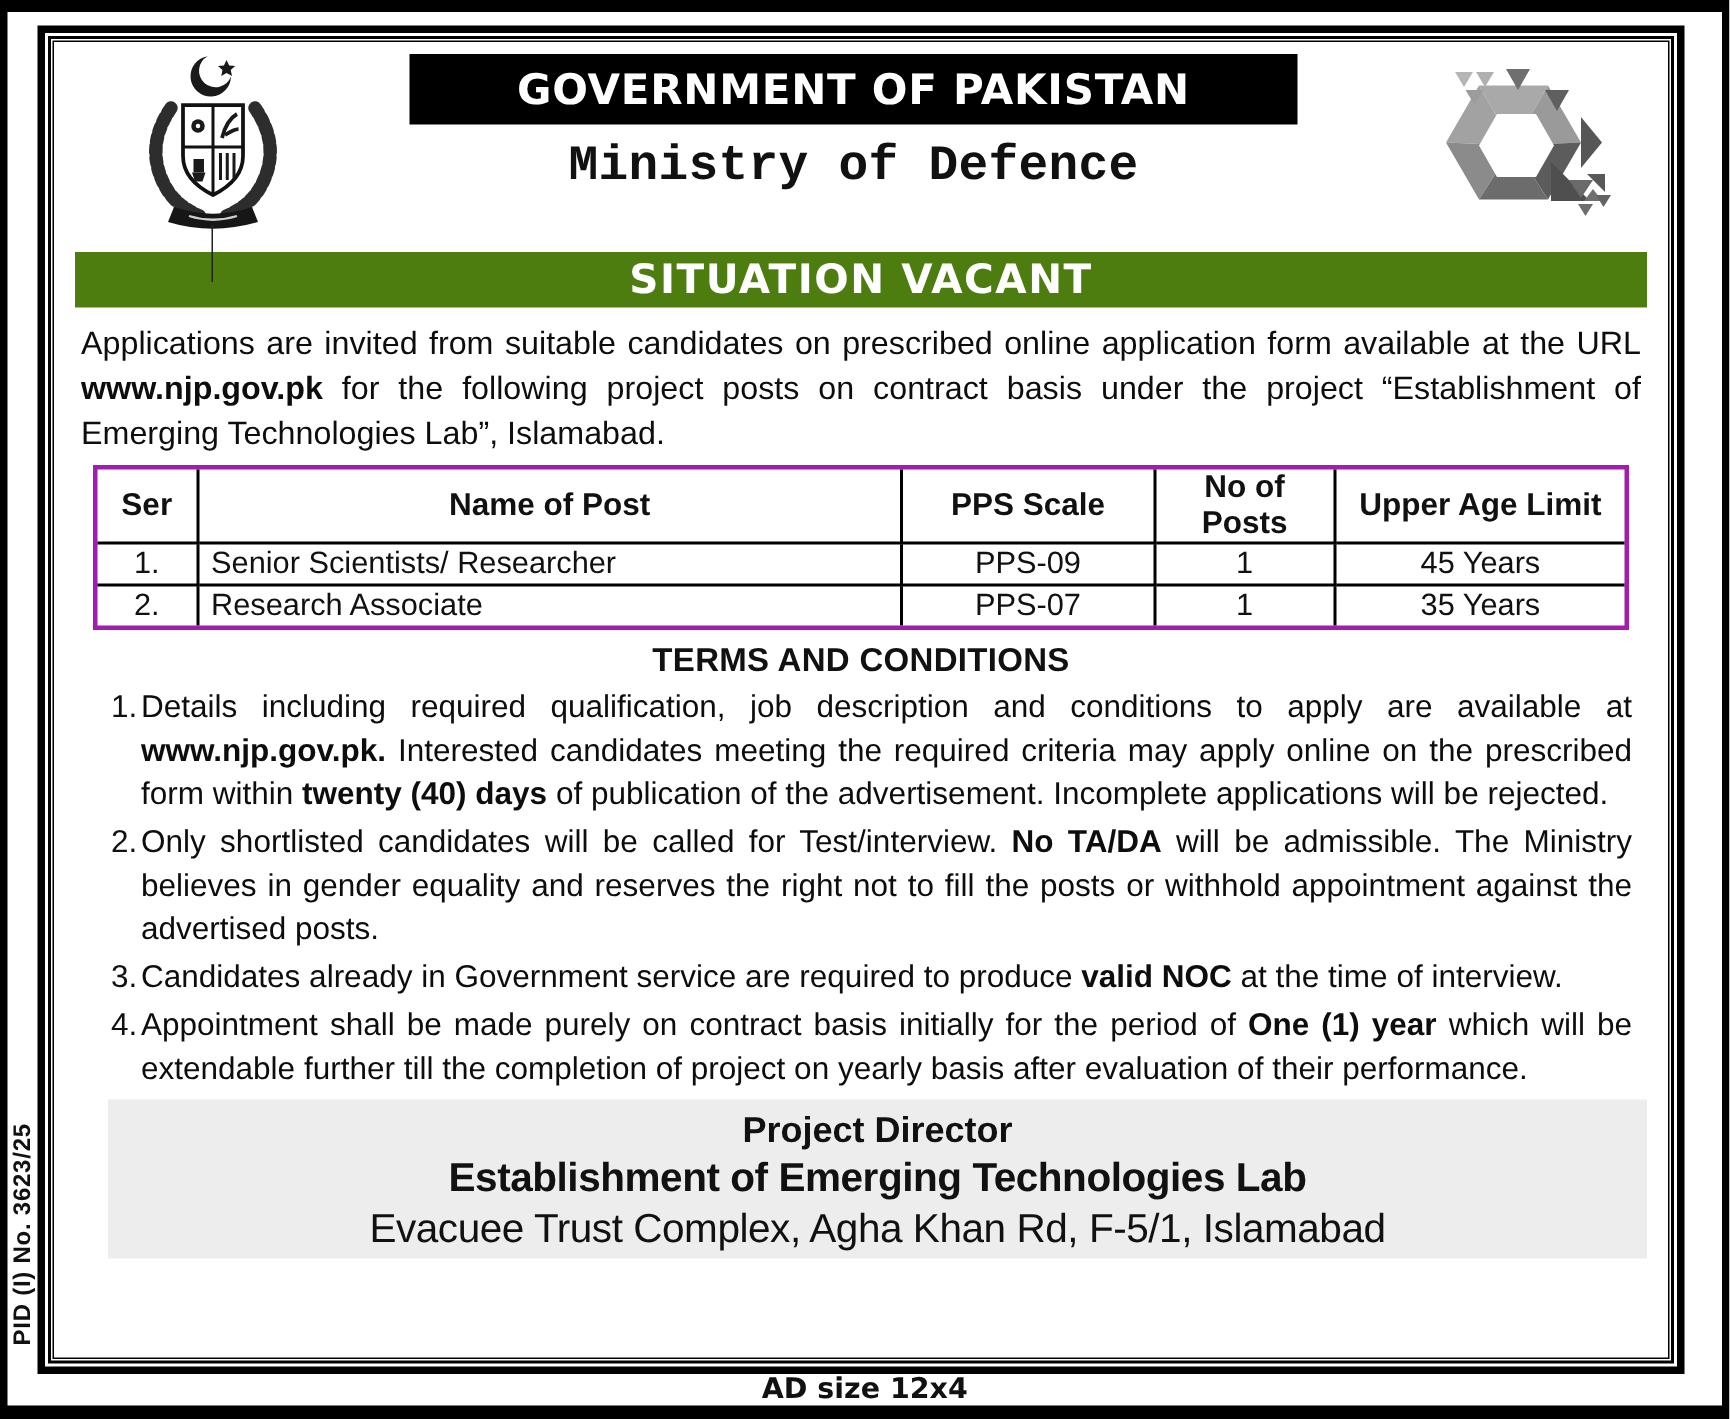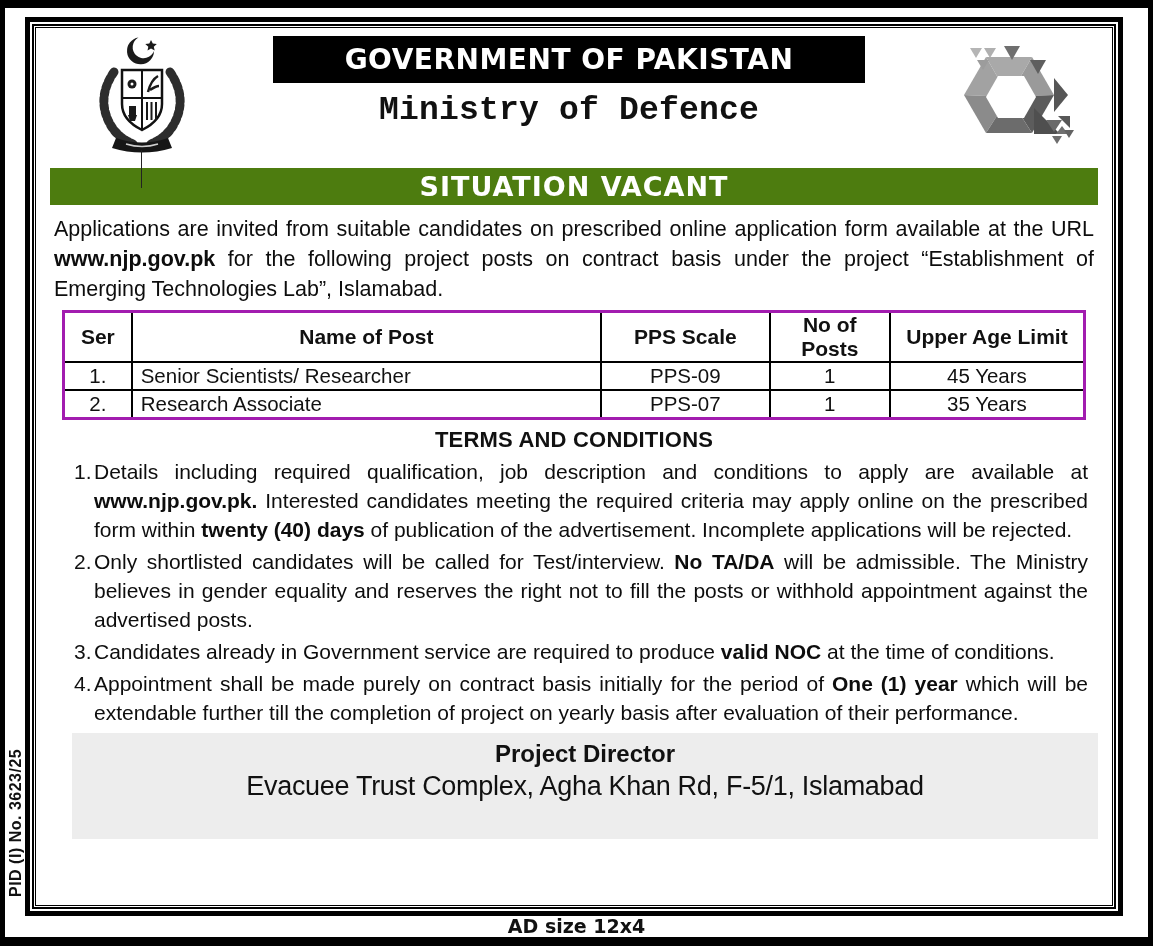--- a/index.html
+++ b/index.html
@@ -181,30 +181,31 @@
           <div class="t-item">
             <div class="t-num">1.</div>
             <div class="t-tx"><span>Details including required qualification, job description and conditions to apply are available at </span><b>www.njp.gov.pk.</b><span> Interested candidates meeting the required criteria may apply online on the prescribed form within </span><b>twenty (40) days</b><span> of publication of the advertisement. Incomplete applications will be rejected.</span></div>
           </div>
           <div class="t-item">
             <div class="t-num">2.</div>
             <div class="t-tx"><span>Only shortlisted candidates will be called for Test/interview. </span><b>No TA/DA</b><span> will be admissible. The Ministry believes in gender equality and reserves the right not to fill the posts or withhold appointment against the advertised posts.</span></div>
           </div>
           <div class="t-item">
             <div class="t-num">3.</div>
-            <div class="t-tx"><span>Candidates already in Government service are required to produce </span><b>valid NOC</b><span> at the time of conditions.</span></div>
+            <div class="t-tx"><span>Candidates already in Government service are required to produce </span><b>valid NOC</b><span> at the time of interview.</span></div>
           </div>
           <div class="t-item">
             <div class="t-num">4.</div>
             <div class="t-tx"><span>Appointment shall be made purely on contract basis initially for the period of </span><b>One (1) year</b><span> which will be extendable further till the completion of project on yearly basis after evaluation of their performance.</span></div>
           </div>
         </div>
 
         <div class="footer">
           <div class="f1">Project Director</div>
+          <div class="f2">Establishment of Emerging Technologies Lab</div>
           <div class="f3">Evacuee Trust Complex, Agha Khan Rd, F-5/1, Islamabad</div>
 
         </div>
 
         <div class="pid">PID (I) No. 3623/25</div>
 
       </div>
     </div>
   </div>
 

